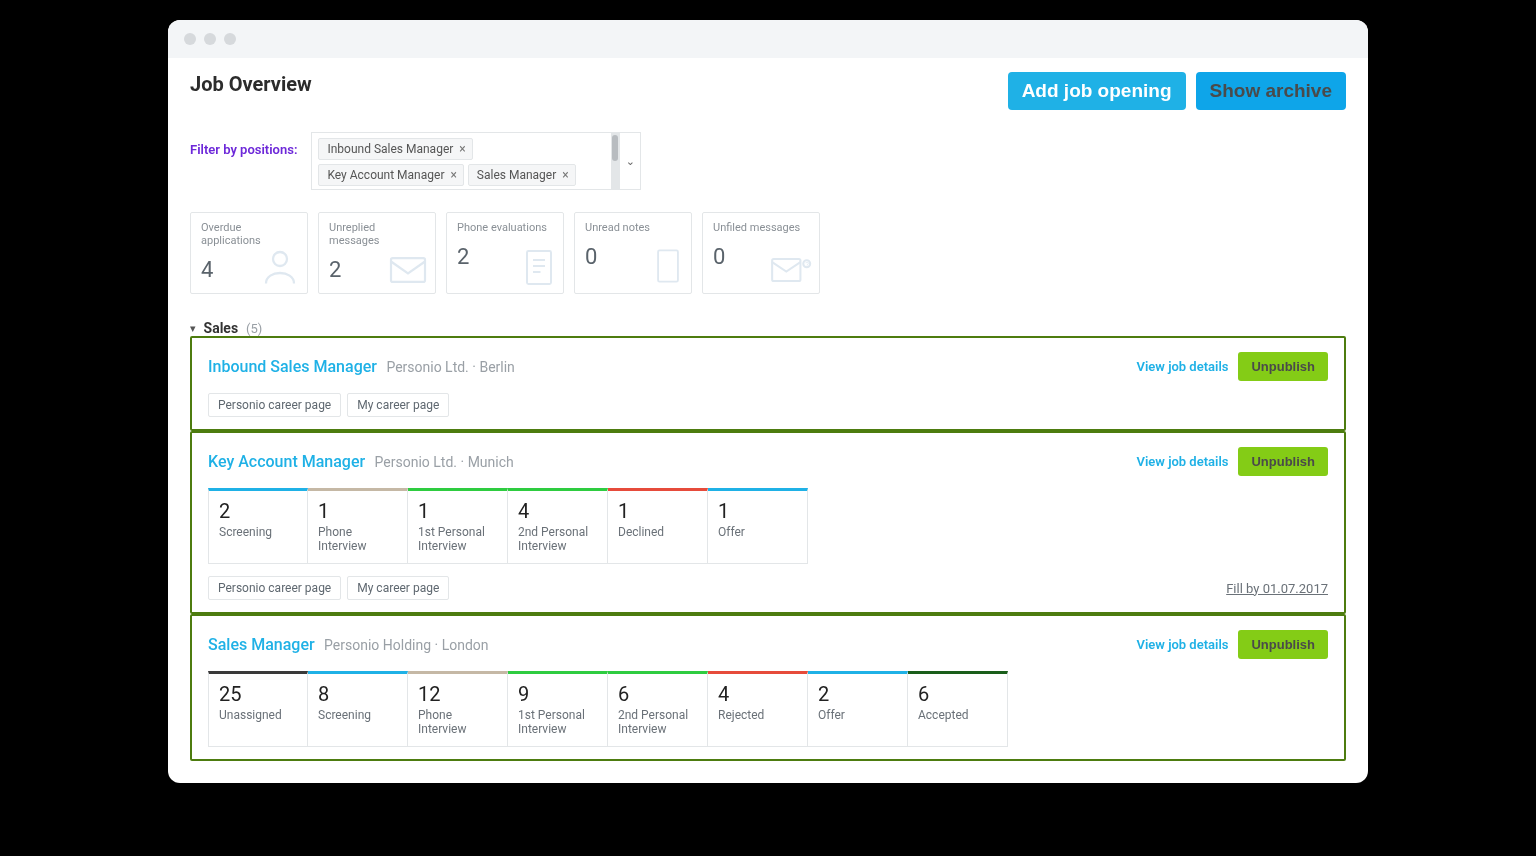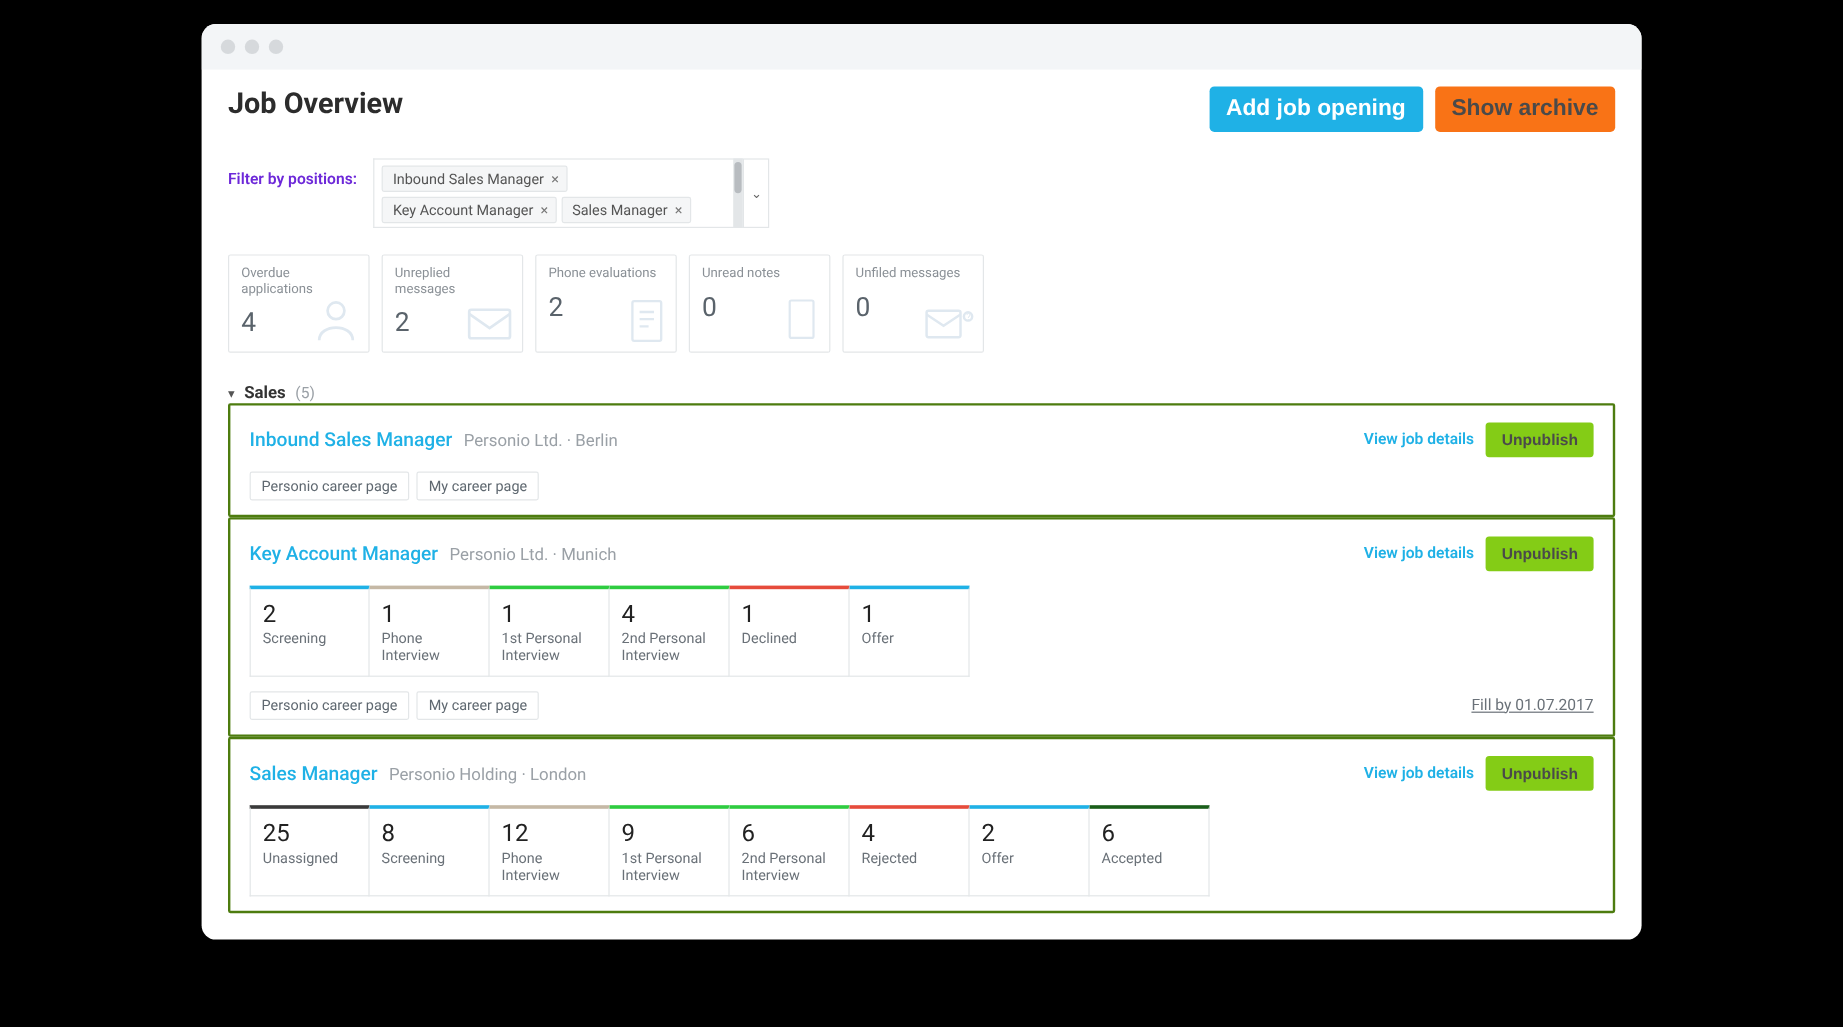--- a/index.html
+++ b/index.html
@@ -2,25 +2,25 @@
 <html><head>
 <meta charset="utf-8">
 <style>
   * { box-sizing: border-box; margin: 0; padding: 0; }
   body { background: #000; font-family: -apple-system, BlinkMacSystemFont, "Segoe UI", Roboto, Helvetica, Arial, sans-serif; display:flex; align-items:flex-start; justify-content:center; min-height:856px; padding:20px 0; }
   .window { width:1200px; background:#fff; border-radius:12px; overflow:hidden; box-shadow:0 20px 60px rgba(0,0,0,.5); }
   .titlebar { height:38px; background:#f3f5f7; display:flex; align-items:center; padding-left:16px; gap:8px; }
   .dot { width:12px; height:12px; border-radius:50%; background:#d6d9dc; }
   .content { padding:14px 22px 22px 22px; }
   .header-row { display:flex; justify-content:space-between; align-items:flex-start; }
-  .page-title { font-size:24px; font-weight:700; color:#2c2c2c; }
+  .page-title { font-size:20px; font-weight:700; color:#2c2c2c; }
   .header-actions { display:flex; gap:10px; }
   .btn { border:none; border-radius:4px; padding:8px 14px; font-size:19px; font-weight:600; cursor:pointer; }
   .btn-primary { background:#1fb1e6; color:#fff; }
-  .btn-secondary { background:#f97316; color:#4a4a4a; }
+  .btn-secondary { background:#0ea5e9; color:#4a4a4a; }
   .filter-row { display:flex; align-items:flex-start; gap:14px; margin-top:22px; }
   .filter-label { font-size:13px; color:#6d28d9; font-weight:600; padding-top:10px; }
   .tag-box-wrap { display:flex; }
   .tag-box { width:300px; max-height:58px; overflow:hidden; border:1px solid #e3e6e8; border-right:none; padding:5px 6px; display:flex; flex-wrap:wrap; gap:4px; position:relative; }
   .tag-box-scroll { width:8px; background:#e3e6e8; border-top:1px solid #e3e6e8; border-bottom:1px solid #e3e6e8; position:relative; }
   .tag-box-scroll-thumb { position:absolute; left:1px; top:2px; width:6px; height:26px; background:#b8bcc0; border-radius:3px; }
   .tag-box-toggle { width:22px; border:1px solid #e3e6e8; display:flex; align-items:center; justify-content:center; font-size:11px; color:#666; cursor:pointer; }
   .tag { background:#f5f6f7; border:1px solid #e3e6e8; color:#555; font-size:12px; padding:3px 6px 3px 8px; border-radius:2px; display:flex; align-items:center; gap:6px; }
   .tag .x { font-size:12px; color:#777; cursor:pointer; }
   .stats-row { display:flex; gap:10px; margin-top:22px; }

